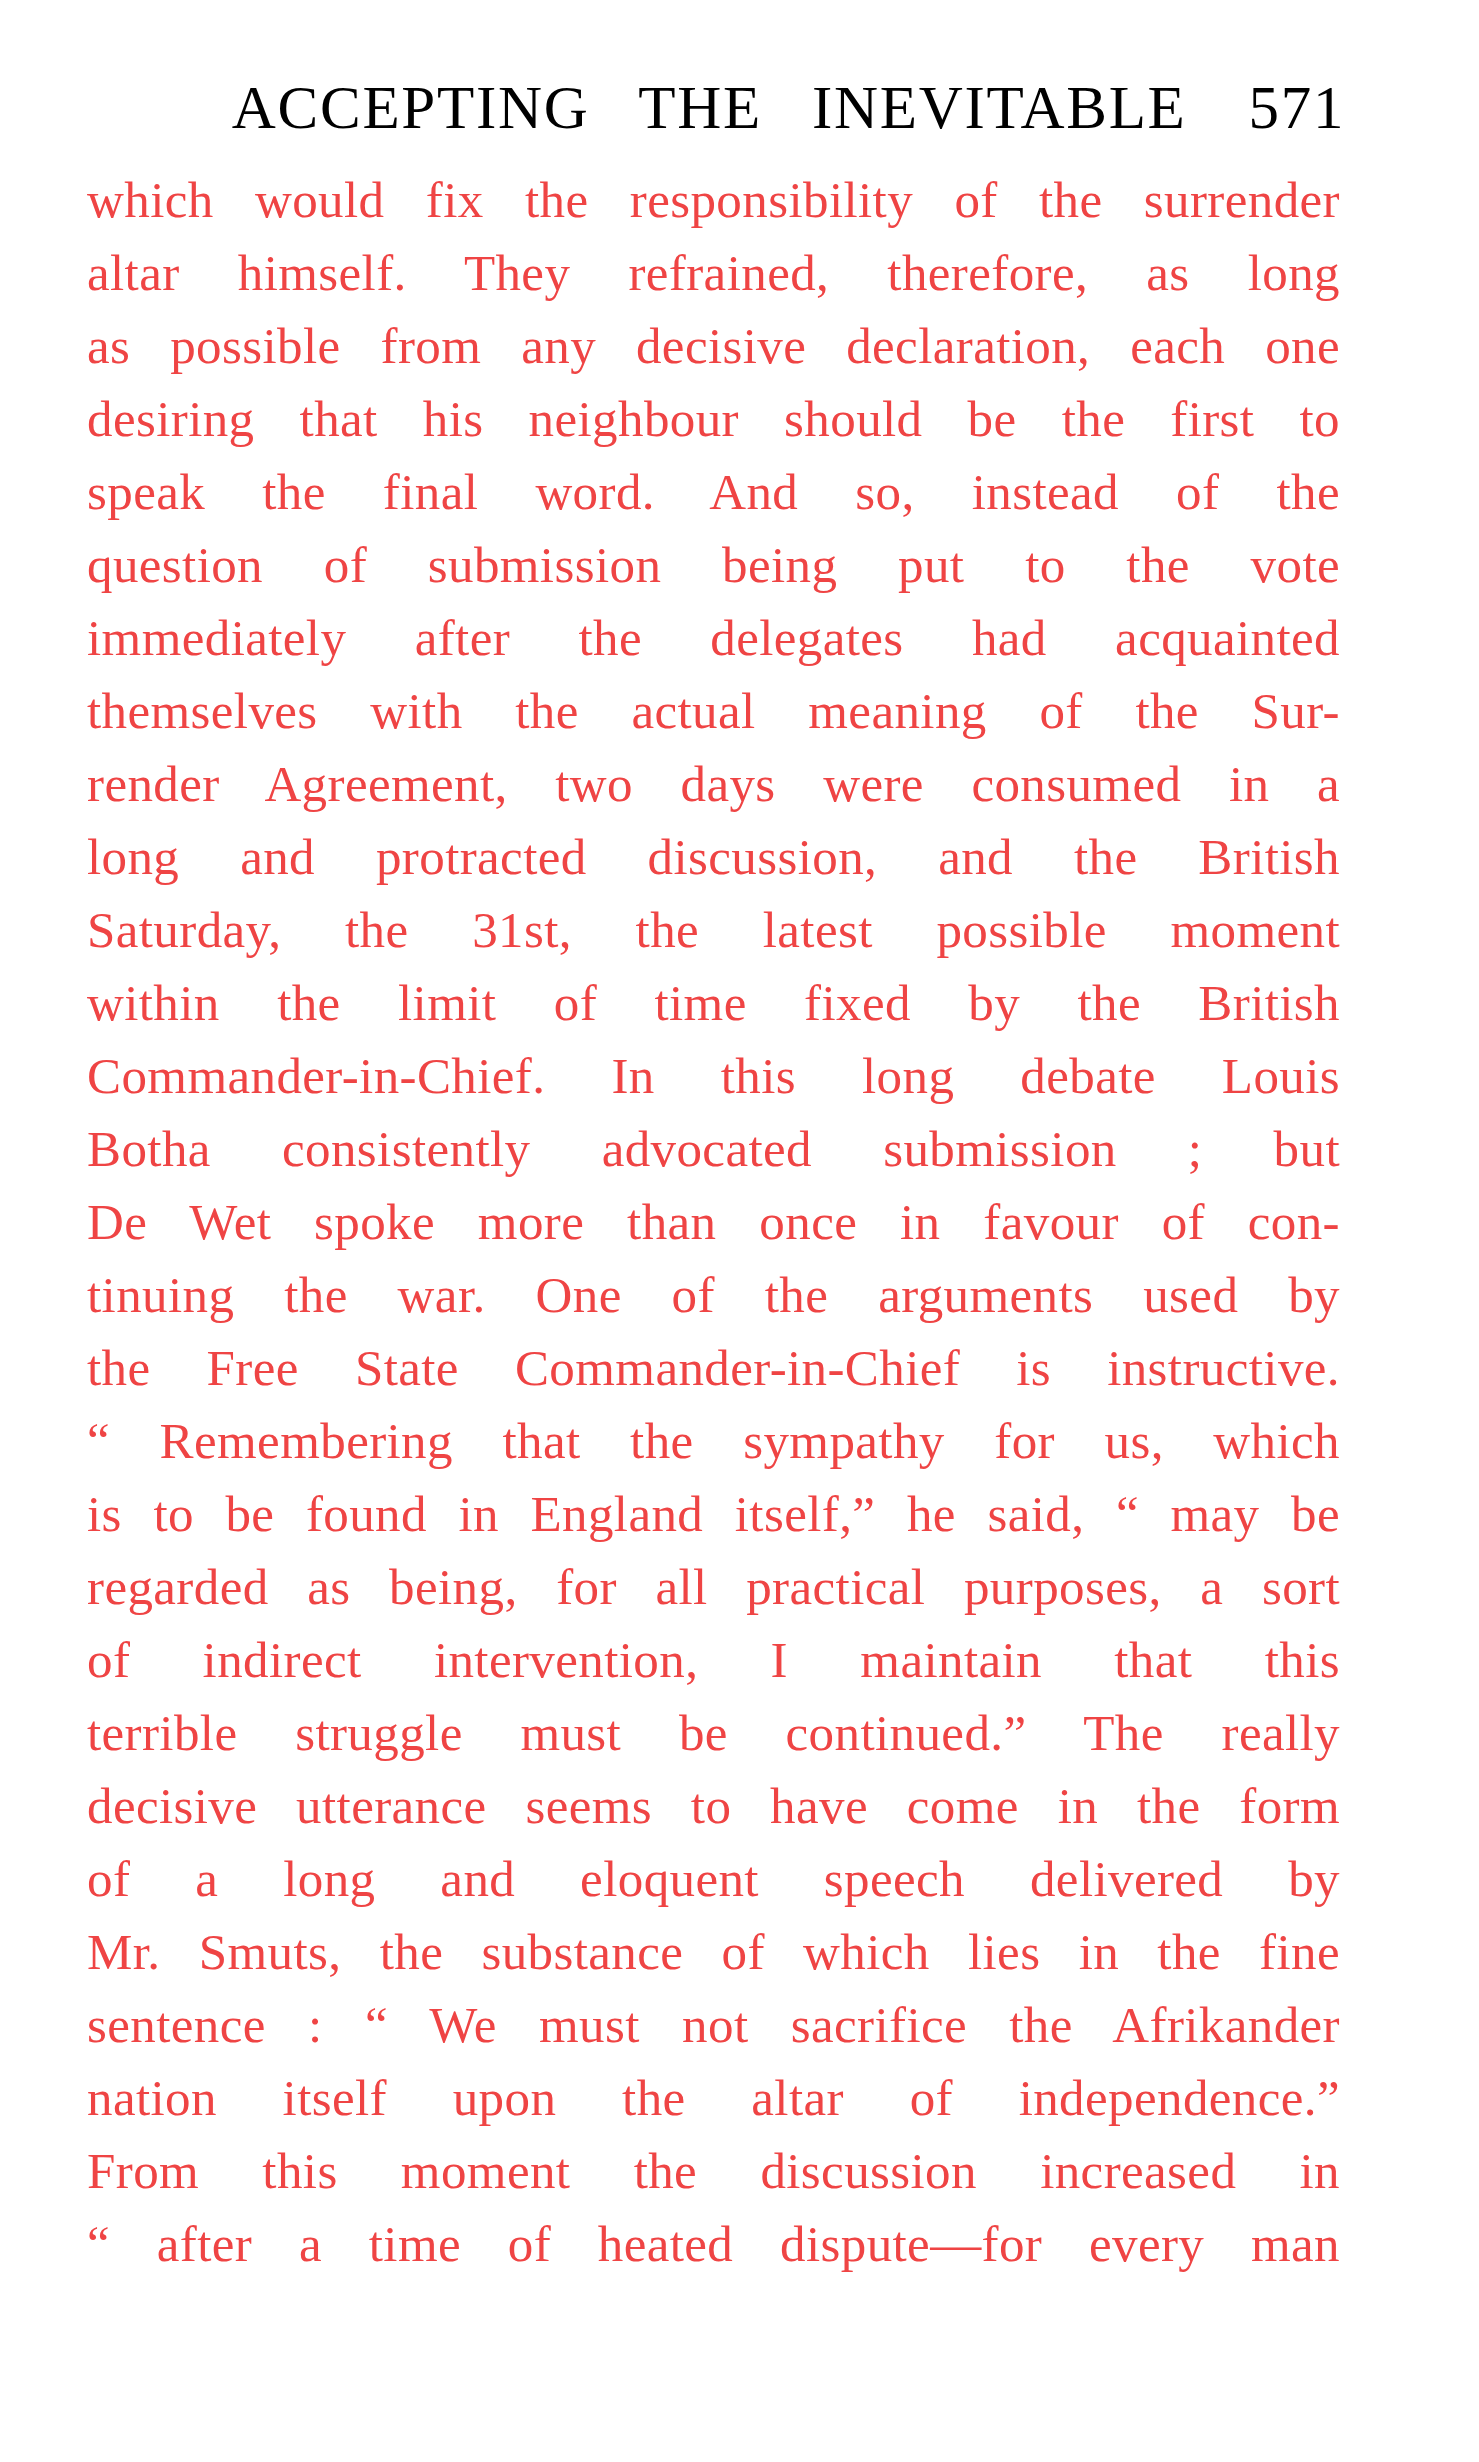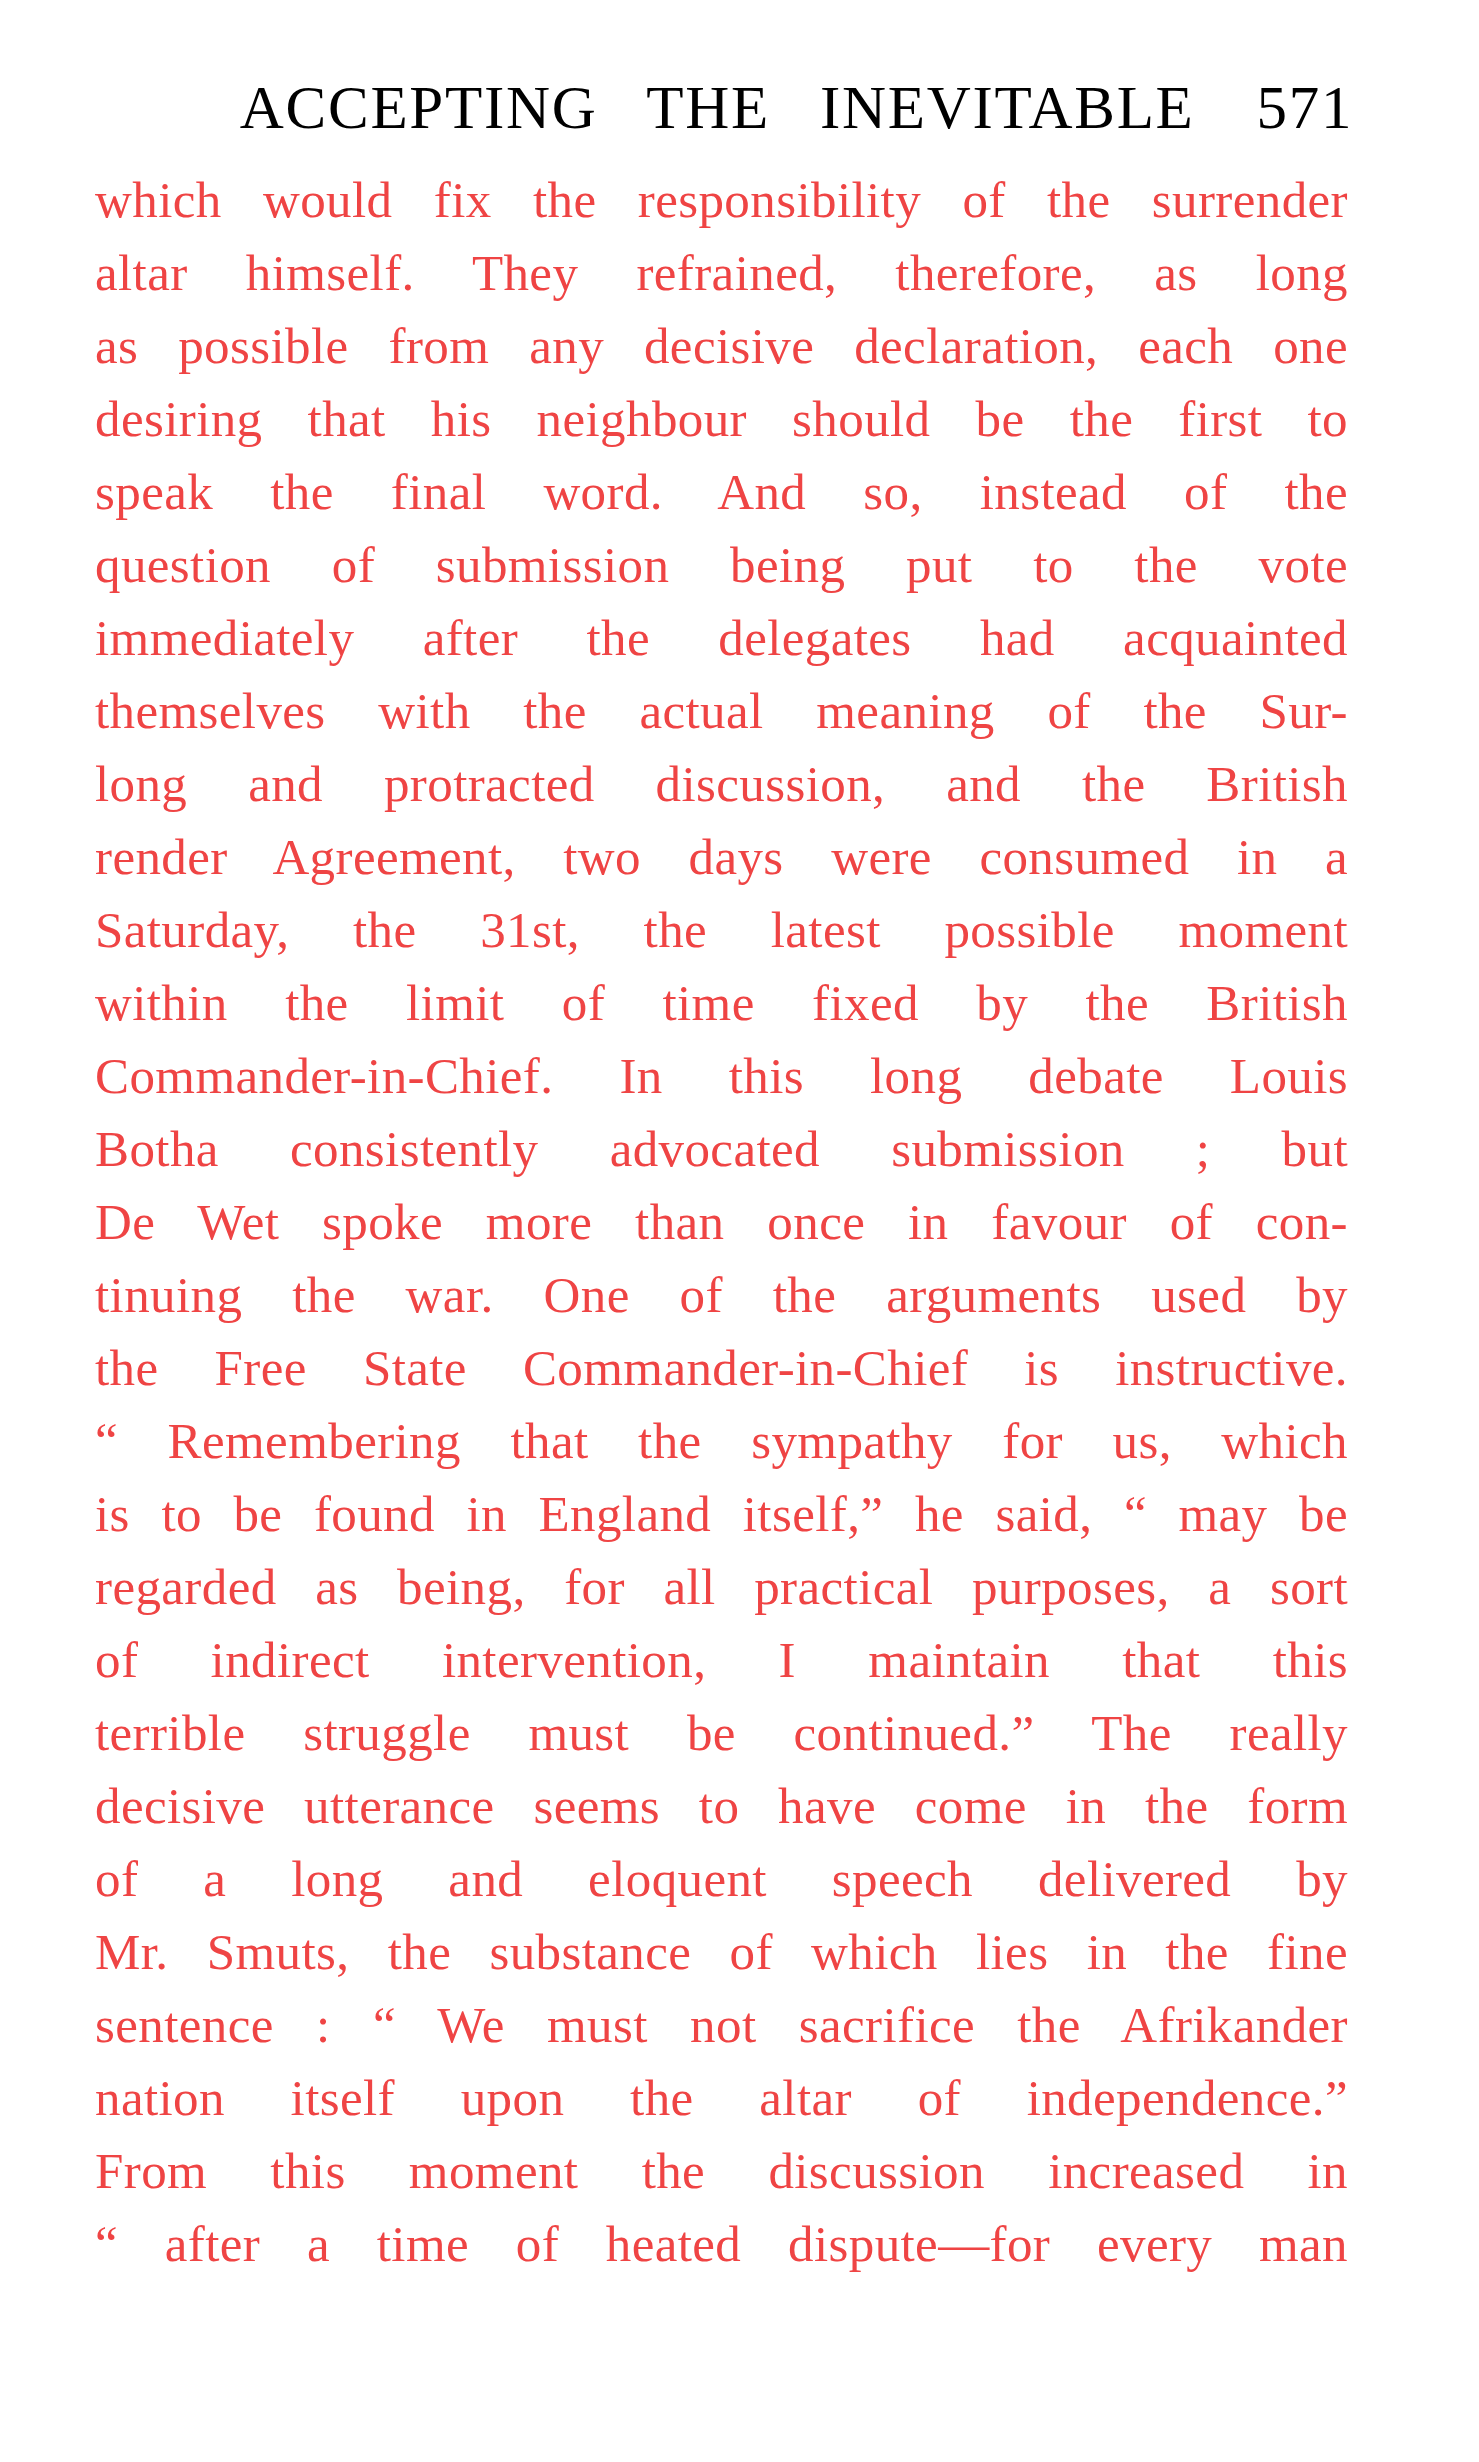--- a/index.html
+++ b/index.html
@@ -12,21 +12,20 @@
     background: #ffffff;
     position: relative;
     overflow: hidden;
     font-family: "Liberation Serif", "DejaVu Serif", serif;
     color: #000000;
   }
   .book-page {
     position: absolute;
     inset: 0;
     background: #ffffff;
-    margin-left: 8px;
   }
   .running-head {
     position: absolute;
     top: 73px;
     left: 87px;
     width: 1253px;
     text-align: center;
     transform: translateX(75px);
     font-size: 61px;
     font-weight: 400;
@@ -67,22 +66,22 @@
 
   <div class="page-body">
       <div class="line">which would fix the responsibility of the surrender</div>
       <div class="line">altar himself.  They refrained, therefore, as long</div>
       <div class="line">as possible from any decisive declaration, each one</div>
       <div class="line">desiring that his neighbour should be the first to</div>
       <div class="line">speak the final word.  And so, instead of the</div>
       <div class="line">question of submission being put to the vote</div>
       <div class="line">immediately after the delegates had acquainted</div>
       <div class="line">themselves with the actual meaning of the Sur-</div>
+      <div class="line">render Agreement, two days were consumed in a</div>
       <div class="line">long and protracted discussion, and the British</div>
-      <div class="line">render Agreement, two days were consumed in a</div>
       <div class="line">Saturday, the 31st, the latest possible moment</div>
       <div class="line">within the limit of time fixed by the British</div>
       <div class="line">Commander-in-Chief.  In this long debate Louis</div>
       <div class="line">Botha consistently advocated submission ; but</div>
       <div class="line">De Wet spoke more than once in favour of con-</div>
       <div class="line">tinuing the war.  One of the arguments used by</div>
       <div class="line">the Free State Commander-in-Chief is instructive.</div>
       <div class="line">“ Remembering that the sympathy for us, which</div>
       <div class="line">is to be found in England itself,” he said, “ may be</div>
       <div class="line">regarded as being, for all practical purposes, a sort</div>

